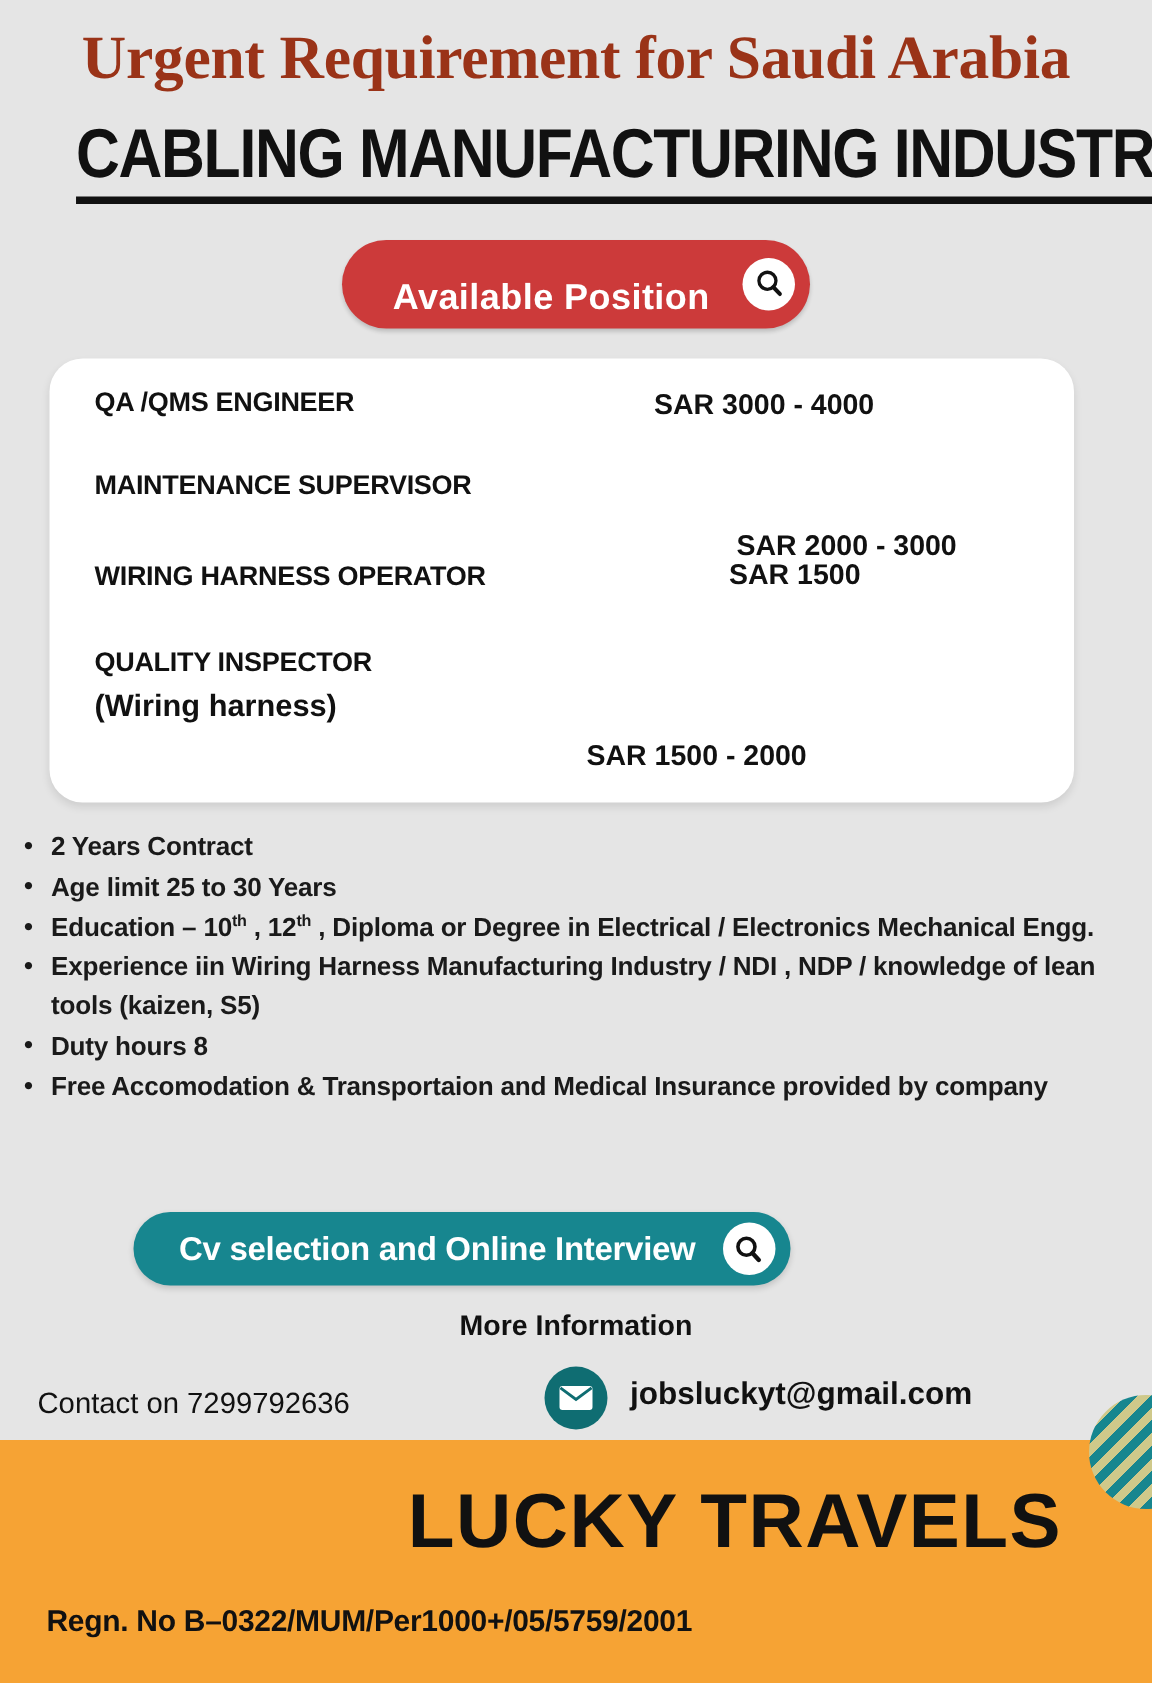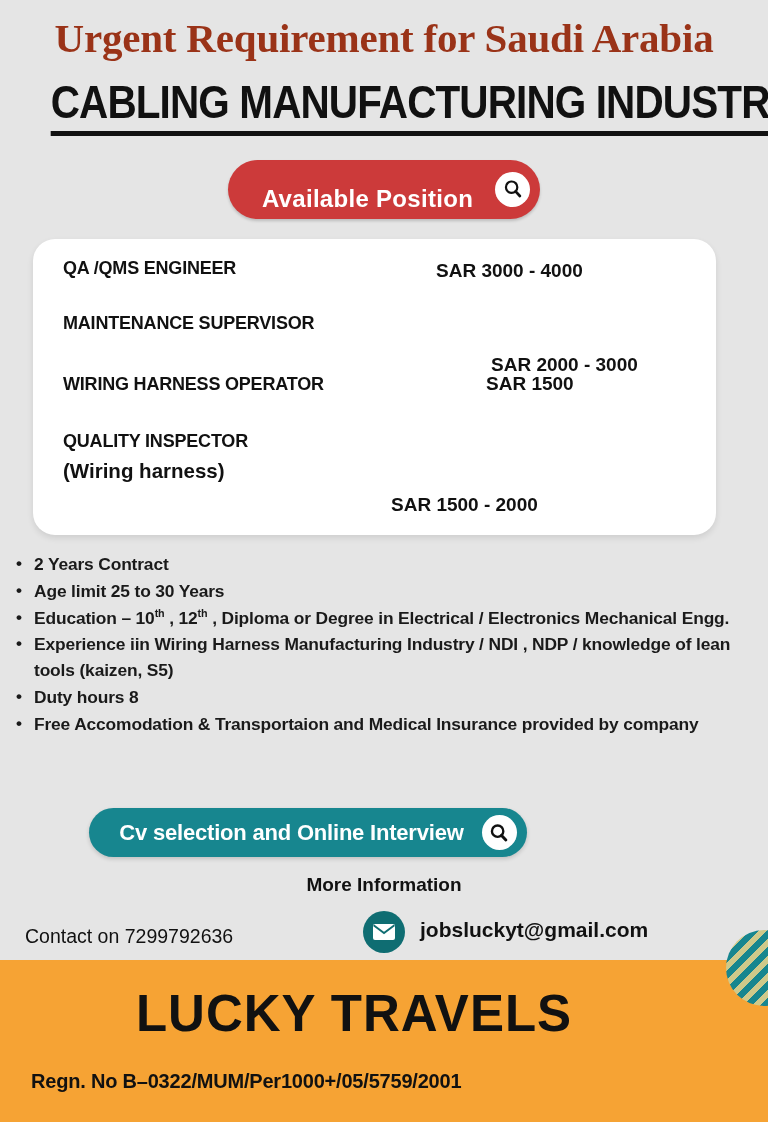--- a/index.html
+++ b/index.html
@@ -237,21 +237,21 @@
     width: 768px;
     height: 162px;
     background: #f6a334;
     overflow: hidden;
   }
   .brand {
     position: absolute;
     left: 0;
     top: 24px;
     width: 768px;
-    text-align: center;
+    text-align: right;
     font-weight: bold;
     font-size: 51px;
     color: #111111;
     letter-spacing: 1px;
     z-index: 3;
     padding-right: 60px;
     box-sizing: border-box;
   }
   .regn {
     position: absolute;

